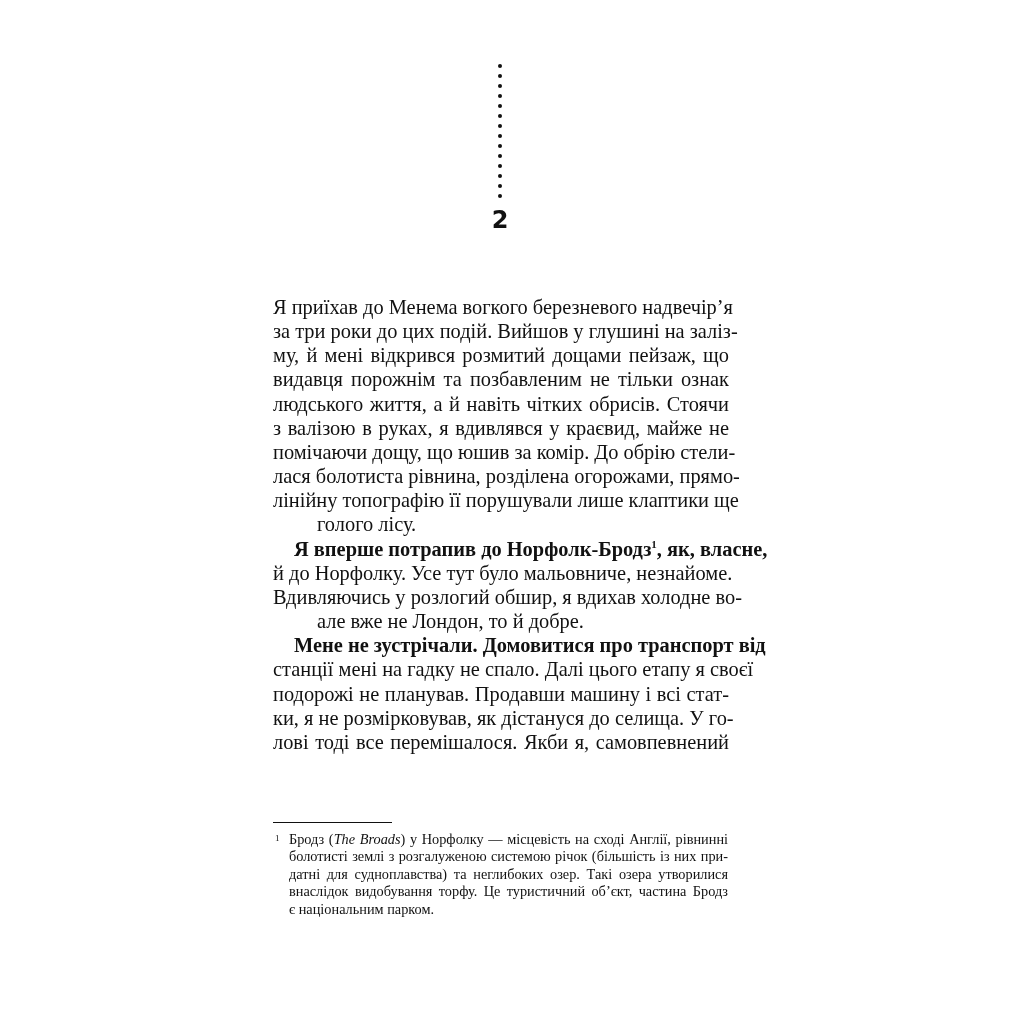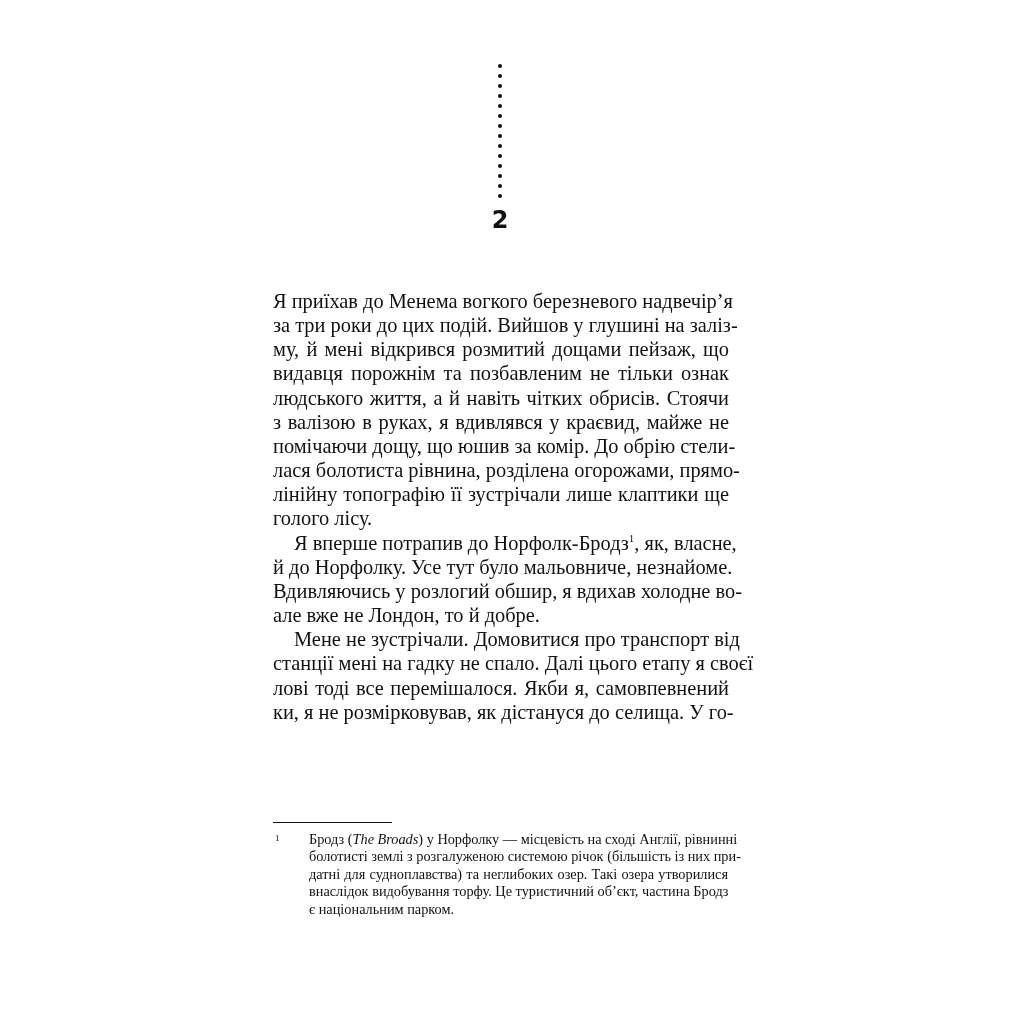--- a/index.html
+++ b/index.html
@@ -8,38 +8,38 @@
     position: absolute; left: 497px; top: 64px; width: 6px;
     display: flex; flex-direction: column; align-items: center;
   }
   .dot { width: 4px; height: 4px; border-radius: 50%; background: #111; margin-bottom: 6px; }
   .chapter-num {
     position: absolute; left: 470px; top: 205px; width: 60px; text-align: center;
     font-family: "DejaVu Sans", sans-serif; font-weight: bold; font-size: 24px; line-height: 30px;
     color: #111;
   }
   .body-text {
-    position: absolute; left: 273px; top: 289px; width: 456px;
+    position: absolute; left: 273px; top: 295px; width: 456px;
     font-family: "Liberation Serif", serif; font-size: 20.4px; line-height: 24.15px;
     text-align: justify; hyphens: manual;
   }
   .body-text p { margin: 0; }
   .body-text .line { display: block; text-align: justify; text-align-last: justify; white-space: nowrap; }
-  .body-text .line.last { text-align-last: left; }
-  .body-text .line.ind { padding-left: 21px; }
+  .body-text .line.last { text-align-last: left; margin-left: 44px; }
+  .body-text .line.ind { padding-left: 21px; font-weight: bold; }
   sup.fn { font-size: 11px; vertical-align: 8px; line-height: 0; }
   .rule {
     position: absolute; left: 273px; top: 822px; width: 119px; height: 1.3px; background: #111;
   }
   .footnote {
     position: absolute; left: 273px; top: 831px; width: 455px;
     font-family: "Liberation Serif", serif; font-size: 14.3px; line-height: 17.4px;
   }
   .fn-mark { position: absolute; left: 2px; top: 0px; font-size: 9px; line-height: 14px; }
-  .fn-body { margin-left: 36px; }
+  .fn-body { margin-left: 16px; }
   .fn-body .line { display: block; text-align: justify; text-align-last: justify; white-space: nowrap; }
   .fn-body .line.last { text-align-last: left; }
 </style>
 </head>
 <body>
 
 <div class="dots" id="dots">
     <div class="dot"></div>
     <div class="dot"></div>
     <div class="dot"></div>
@@ -60,34 +60,35 @@
 <div class="body-text">
   <p>
     <span class="line">Я приїхав до Менема вогкого березневого надвечір’я</span>
     <span class="line">за три роки до цих подій. Вийшов у глушині на заліз-</span>
     <span class="line">му, й мені відкрився розмитий дощами пейзаж, що</span>
     <span class="line">видавця порожнім та позбавленим не тільки ознак</span>
     <span class="line">людського життя, а й навіть чітких обрисів. Стоячи</span>
     <span class="line">з валізою в руках, я вдивлявся у краєвид, майже не</span>
     <span class="line">помічаючи дощу, що юшив за комір. До обрію стели-</span>
     <span class="line">лася болотиста рівнина, розділена огорожами, прямо-</span>
-    <span class="line">лінійну топографію її зустрічали лише клаптики ще</span>
+    <span class="line">лінійну топографію її порушували лише клаптики ще</span>
     <span class="line last">голого лісу.</span>
   </p>
   <p>
     <span class="line ind"><span>Я вперше потрапив до Норфолк-Бродз</span><sup class="fn">1</sup><span>, як, власне,</span></span>
     <span class="line">й до Норфолку. Усе тут було мальовниче, незнайоме.</span>
     <span class="line">Вдивляючись у розлогий обшир, я вдихав холодне во-</span>
     <span class="line last">але вже не Лондон, то й добре.</span>
   </p>
   <p>
     <span class="line ind">Мене не зустрічали. Домовитися про транспорт від</span>
     <span class="line">станції мені на гадку не спало. Далі цього етапу я своєї</span>
+    <span class="line">подорожі не планував. Продавши машину і всі стат-</span>
+    <span class="line">ки, я не розмірковував, як дістануся до селища. У го-</span>
     <span class="line">лові тоді все перемішалося. Якби я, самовпевнений</span>
-    <span class="line">ки, я не розмірковував, як дістануся до селища. У го-</span>
   </p>
 </div>
 
 <div class="rule"></div>
 
 <div class="footnote">
   <span class="fn-mark">1</span>
   <div class="fn-body">
     <span class="line"><span>Бродз (</span><i>The Broads</i><span>) у Норфолку — місцевість на сході Англії, рівнинні</span></span>
     <span class="line">болотисті землі з розгалуженою системою річок (більшість із них при-</span>

